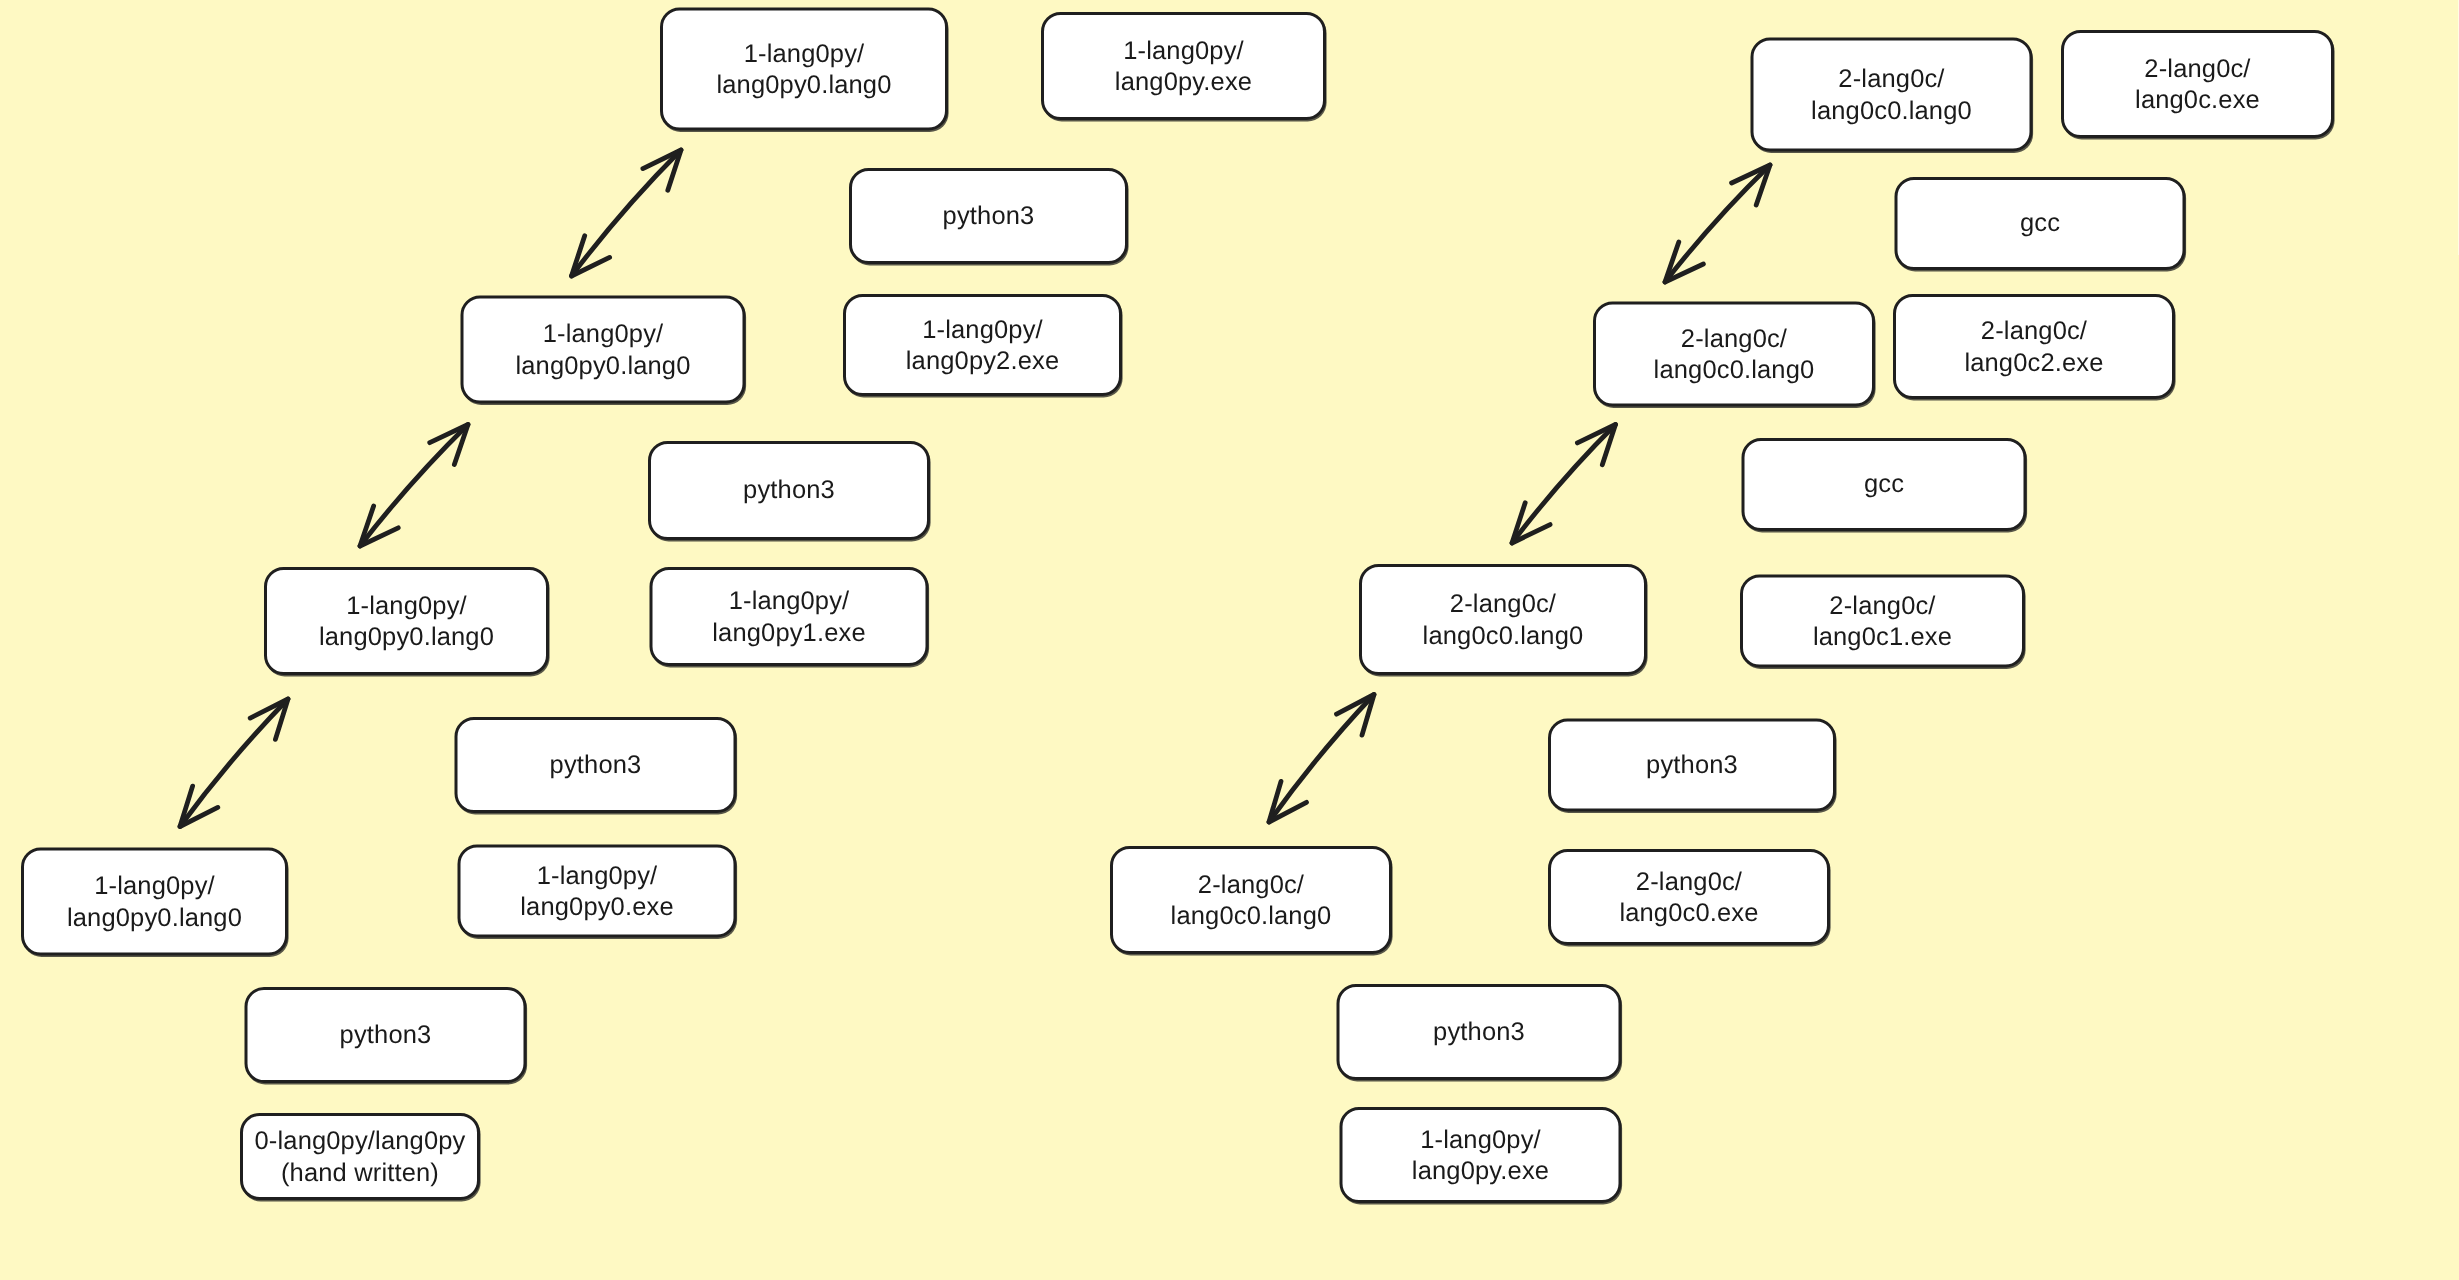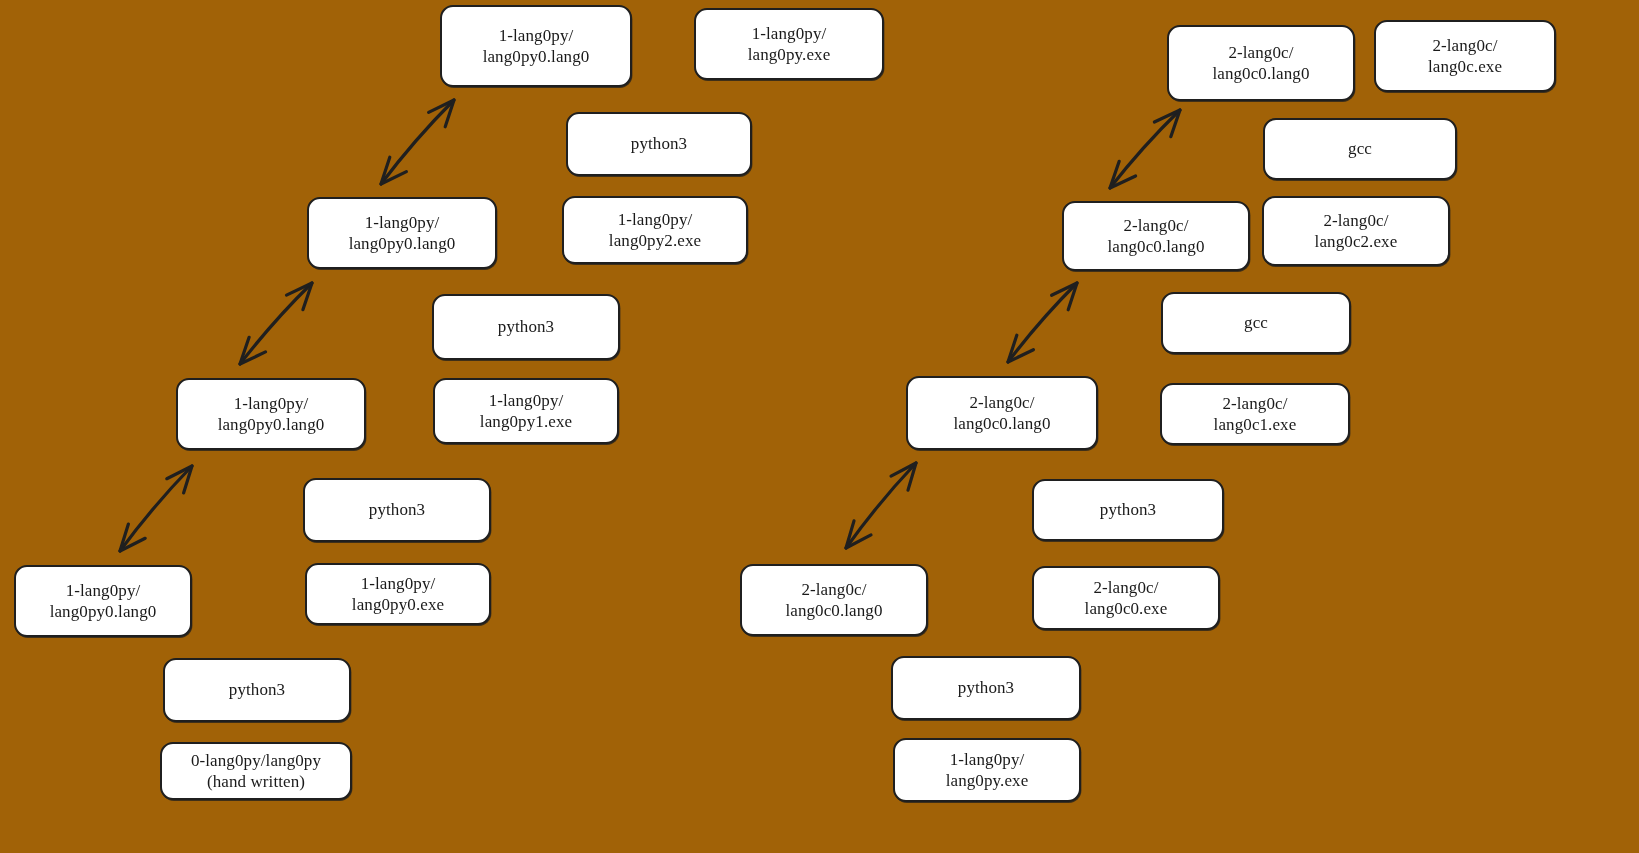--- a/index.html
+++ b/index.html
@@ -4,23 +4,23 @@
 <style>
   html, body {
     margin: 0;
     padding: 0;
     background: #ffffff;
   }
   #canvas {
     position: relative;
     width: 1639px;
     height: 853px;
-    background: #a16207;
+    background: #fef9c3;
     overflow: hidden;
-    font-family: Liberation Serif, serif;
+    font-family: Liberation Sans, sans-serif;
   }
   .node {
     position: absolute;
     box-sizing: border-box;
     display: flex;
     align-items: center;
     justify-content: center;
     text-align: center;
     color: #1a1a1a;
     background: #ffffff;
@@ -112,21 +112,21 @@
       <div class="node" style="left: 176px; top: 378px; width: 190px; height: 72px;">1-lang0py/
 lang0py0.lang0</div>
       <div class="node" style="left: 433px; top: 378px; width: 186px; height: 66px;">1-lang0py/
 lang0py1.exe</div>
       <div class="node" style="left: 303px; top: 478px; width: 188px; height: 64px;">python3</div>
       <div class="node" style="left: 14px; top: 565px; width: 178px; height: 72px;">1-lang0py/
 lang0py0.lang0</div>
       <div class="node" style="left: 305px; top: 563px; width: 186px; height: 62px;">1-lang0py/
 lang0py0.exe</div>
       <div class="node" style="left: 163px; top: 658px; width: 188px; height: 64px;">python3</div>
-      <div class="node" style="left: 160px; top: 742px; width: 192px; height: 58px;">0-lang0py/lang0py
+      <div class="node" style="left: 160px; top: 742px; width: 160px; height: 58px;">0-lang0py/lang0py
 (hand written)</div>
       <div class="node" style="left: 1167px; top: 25px; width: 188px; height: 76px;">2-lang0c/
 lang0c0.lang0</div>
       <div class="node" style="left: 1374px; top: 20px; width: 182px; height: 72px;">2-lang0c/
 lang0c.exe</div>
       <div class="node" style="left: 1263px; top: 118px; width: 194px; height: 62px;">gcc</div>
       <div class="node" style="left: 1062px; top: 201px; width: 188px; height: 70px;">2-lang0c/
 lang0c0.lang0</div>
       <div class="node" style="left: 1262px; top: 196px; width: 188px; height: 70px;">2-lang0c/
 lang0c2.exe</div>

